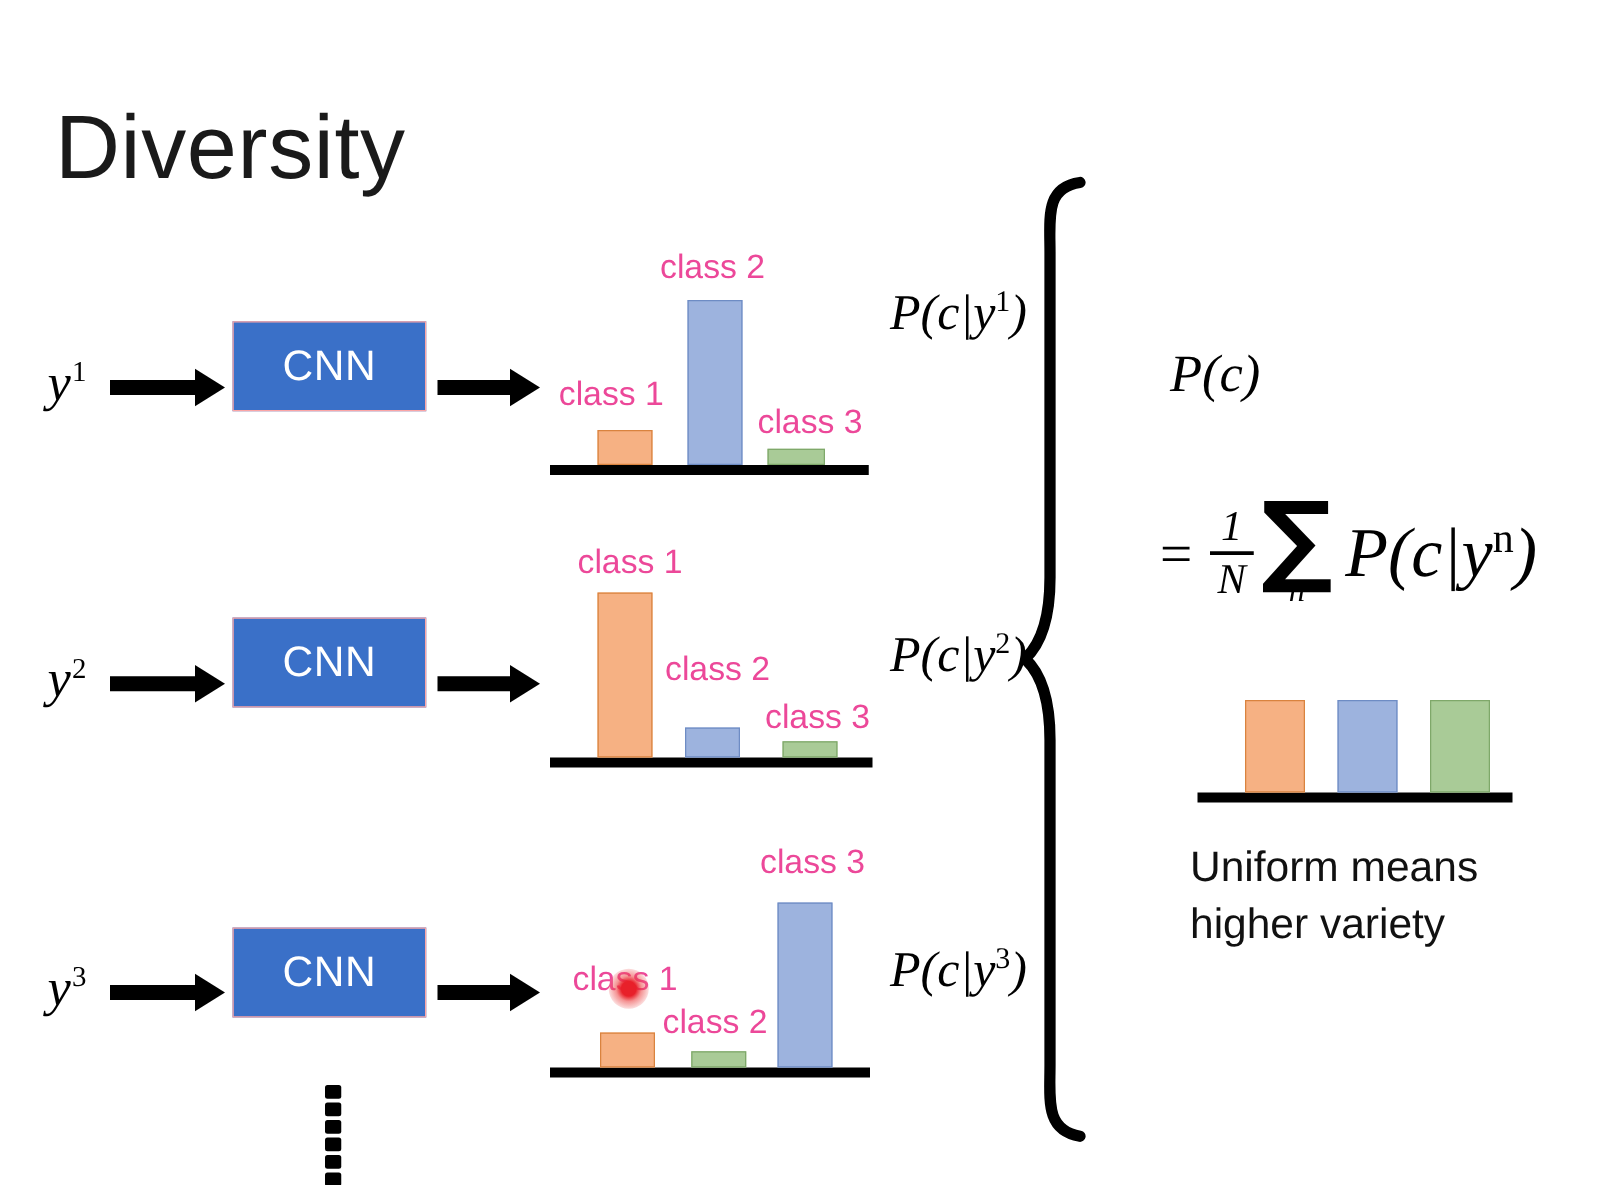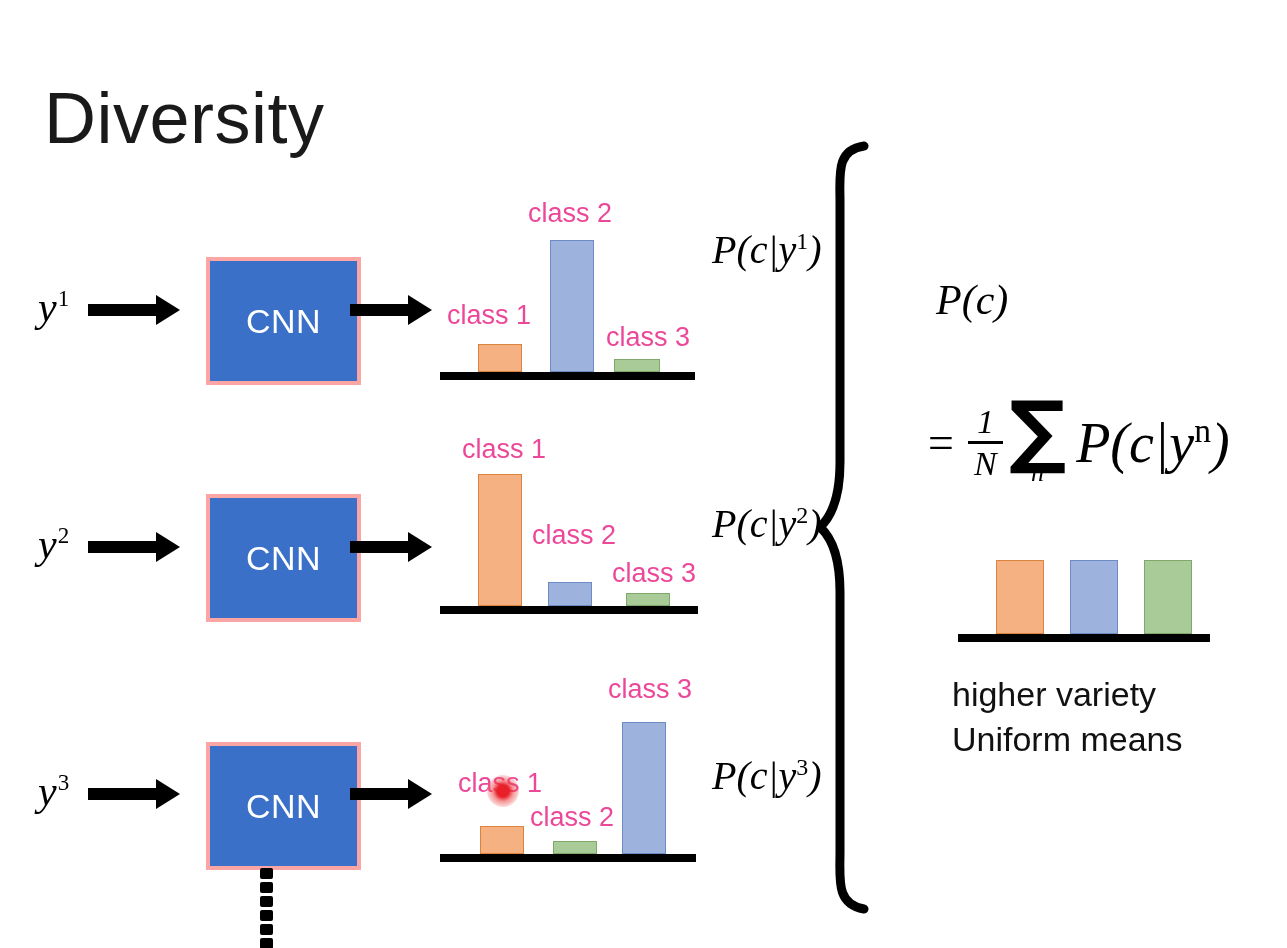--- a/index.html
+++ b/index.html
@@ -56,28 +56,27 @@
     color: #000;
   }
   .row-label sup {
     font-size: 0.55em;
     font-style: normal;
     vertical-align: super;
     margin-left: 1px;
   }
   .cnn-box {
     width: 155px;
-    height: 128px;
+    height: 72px;
     background: #3a70c8;
-    border: 4px solid #fca5a5;
+    border: 1px solid #fca5a5;
     box-sizing: border-box;
     display: flex;
     align-items: center;
     justify-content: center;
-    margin-left: 20px;
   }
   .cnn-box .cnn-text {
     color: #ffffff;
     font-size: 34px;
     letter-spacing: 0.5px;
   }
 
   
   .arrow {
     height: 12px;
@@ -345,19 +344,19 @@
   </div>
 
   <div class="chart" style="left:958px; top:550px; width:260px; height:95px;">
     <div class="baseline" style="left:0px; top:84px; width:252px;"></div>
     <div class="bar orange" style="left:38px; width:48px; height:74px; top:10px;"></div>
     <div class="bar blue" style="left:112px; width:48px; height:74px; top:10px;"></div>
     <div class="bar green" style="left:186px; width:48px; height:74px; top:10px;"></div>
   </div>
 
   <div class="abs" id="uniform-caption">
+    <div>Uniform means</div>
     <div>higher variety</div>
-    <div>Uniform means</div>
   </div>
 
   <div class="abs" id="cursor-dot"></div>
 
 </div>
 
 </body></html>

